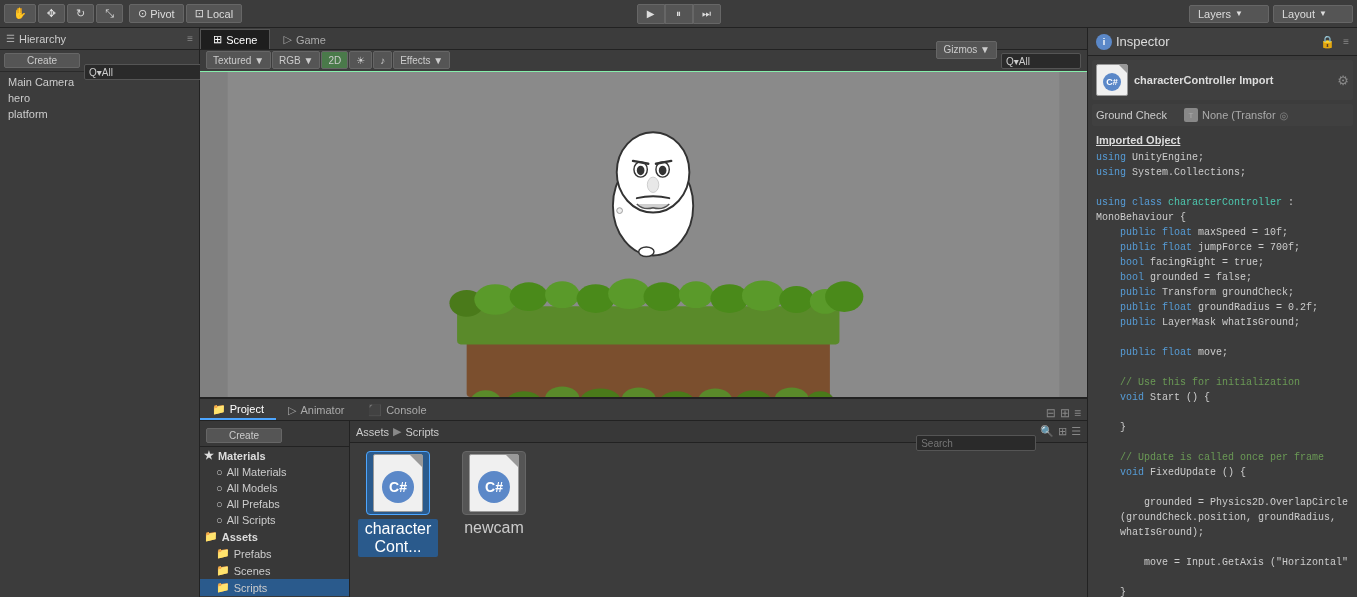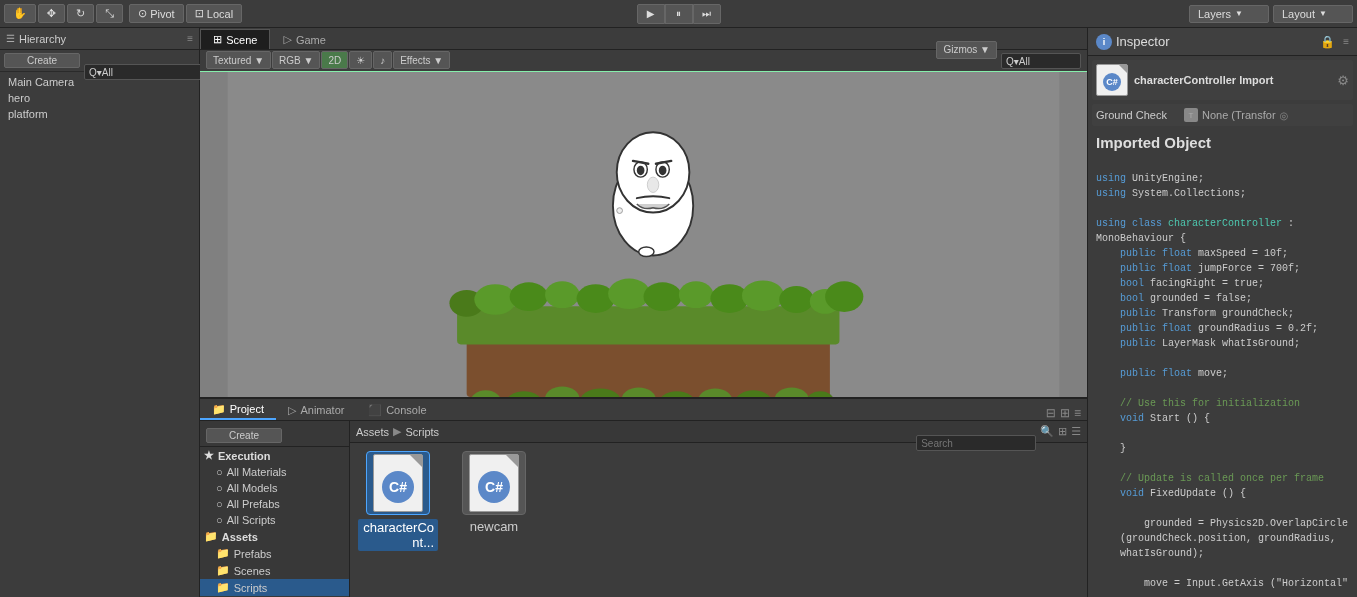--- a/index.html
+++ b/index.html
@@ -340,23 +340,23 @@
       align-items: center;
       justify-content: center;
       border-radius: 4px;
       position: relative;
     }
     .asset-icon.selected {
       background: #2a5a8c;
       border-color: #4da6ff;
     }
     .asset-label {
-      font-size: 13px;
-      color: #ccc;
-      text-align: right;
+      font-size: 16px;
+      color: #ccc;
+      text-align: center;
       word-break: break-all;
       max-width: 80px;
     }
     .cs-icon {
       width: 50px;
       height: 58px;
       background: #f0f0f0;
       border: 1px solid #999;
       display: flex;
       align-items: center;
@@ -537,24 +537,25 @@
       border-radius: 2px;
       font-size: 8px;
       display: flex;
       align-items: center;
       justify-content: center;
     }
     .imported-obj-section {
       padding: 4px;
     }
     .imported-title {
-      font-size: 15px;
+      font-size: 11px;
       color: #ddd;
       font-weight: bold;
-      margin-bottom: 20px;
+      margin-bottom: 4px;
+      text-decoration: underline;
     }
     .code-block {
       font-family: 'Courier New', monospace;
       font-size: 10px;
       color: #ccc;
       line-height: 1.5;
       white-space: pre;
       overflow-x: auto;
     }
     .code-keyword { color: #569cd6; }
@@ -755,21 +756,21 @@
       </div>
       <div class="bottom-content">
 
         <div class="project-sidebar">
           <div class="project-toolbar" style="height:22px;">
             <button class="small-btn">Create</button>
           </div>
           <div>
             <div class="proj-folder">
               <span>★</span>
-              <span>Execution</span>
+              <span>Materials</span>
             </div>
             <div class="proj-sub">
               <span>○</span>
               <span>All Materials</span>
             </div>
             <div class="proj-sub">
               <span>○</span>
               <span>All Models</span>
             </div>
             <div class="proj-sub">

